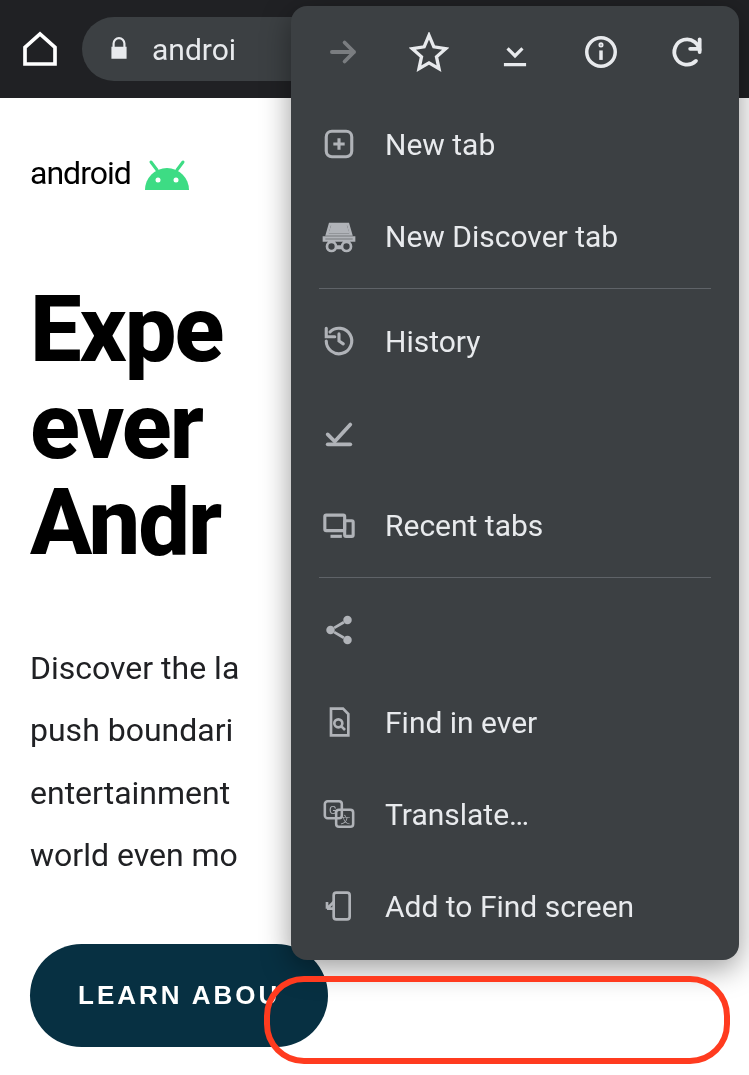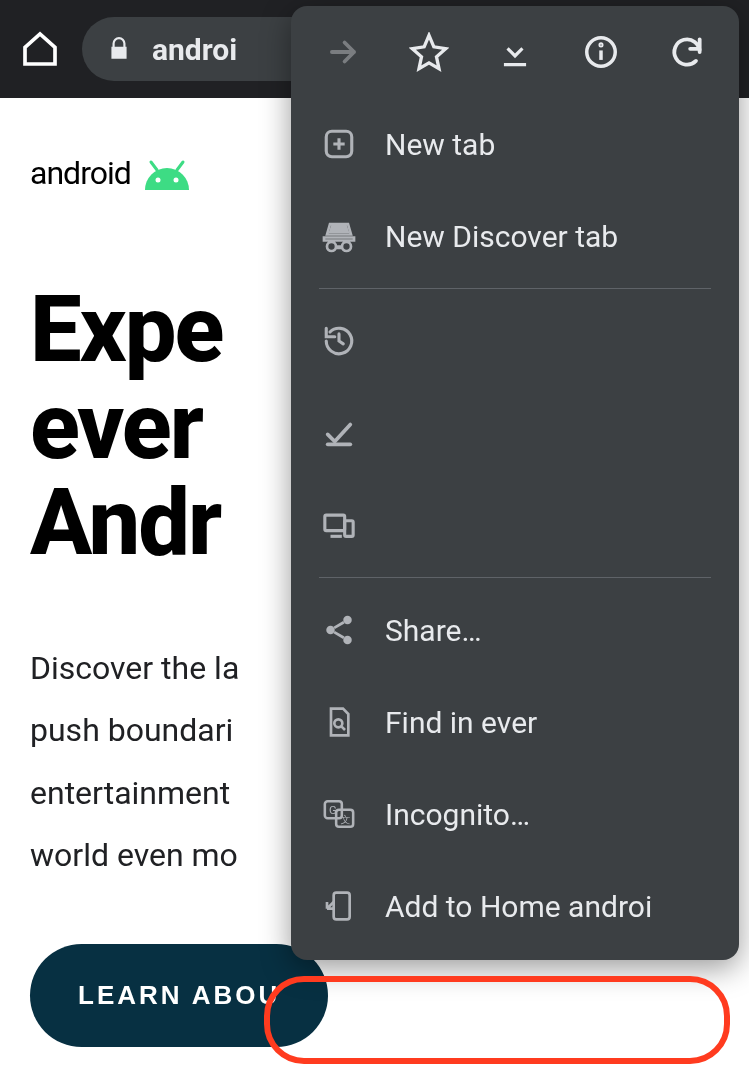--- a/index.html
+++ b/index.html
@@ -31,21 +31,21 @@
     height: 64px;
     flex: 1;
     display: flex;
     align-items: center;
     padding: 0 24px;
     gap: 20px;
     color: #e8eaed;
     font-size: 30px;
   }
   .lock { color: #e8eaed; }
-  .url-text { color: #e8eaed; font-weight: bold; }
+  .url-text { color: #e8eaed; }
   
   .page {
     background: #fff;
     padding: 30px;
     position: relative;
     height: calc(1075px - 98px);
   }
   .android-logo {
     display: flex;
     align-items: center;
@@ -258,54 +258,55 @@
     <div class="menu-divider"></div>
 
     <div class="menu-item">
       <span class="icon">
         <svg width="34" height="34" viewBox="0 0 24 24" fill="none" stroke="currentColor" stroke-width="2.2" stroke-linecap="round">
             <path d="M3 12a9 9 0 102.64-6.36"></path>
             <path d="M3 3v6h6"></path>
             <path d="M12 7v5l3 2"></path>
           </svg>
       </span>
+      <span>History</span>
     </div>
 
     <div class="menu-item">
       <span class="icon">
         <svg width="34" height="34" viewBox="0 0 24 24" fill="none" stroke="currentColor" stroke-width="2.6" stroke-linecap="round" stroke-linejoin="round">
             <path d="M4 13l5 5L20 6"></path>
             <path d="M4 20h16"></path>
           </svg>
       </span>
     </div>
 
 
     <div class="menu-item">
       <span class="icon">
         <svg width="36" height="34" viewBox="0 0 24 24" fill="none" stroke="currentColor" stroke-width="2.2">
             <rect x="2" y="5" width="14" height="11" rx="1"></rect>
             <path d="M6 20h8"></path>
             <rect x="16" y="9" width="6" height="11" rx="1"></rect>
           </svg>
       </span>
+      <span>Recent tabs</span>
     </div>
 
     <div class="menu-divider"></div>
 
     <div class="menu-item">
       <span class="icon">
         <svg width="34" height="34" viewBox="0 0 24 24" fill="currentColor">
             <circle cx="18" cy="5" r="3"></circle>
             <circle cx="6" cy="12" r="3"></circle>
             <circle cx="18" cy="19" r="3"></circle>
             <path d="M8.6 10.5l6.8-4M8.6 13.5l6.8 4" stroke="currentColor" stroke-width="2"></path>
           </svg>
       </span>
-      <span>Share…</span>
     </div>
 
     <div class="menu-item">
       <span class="icon">
         <svg width="32" height="36" viewBox="0 0 24 24" fill="none" stroke="currentColor" stroke-width="2">
             <path d="M6 2h9l4 4v16H6z"></path>
             <circle cx="11.5" cy="13" r="3"></circle>
             <path d="M14 15.5l2.5 2.5"></path>
           </svg>
       </span>
@@ -314,28 +315,28 @@
 
     <div class="menu-item">
       <span class="icon">
         <svg width="34" height="34" viewBox="0 0 24 24" fill="none" stroke="currentColor" stroke-width="1.8">
             <rect x="2" y="3" width="12" height="12" rx="2"></rect>
             <rect x="10" y="9" width="12" height="12" rx="2"></rect>
             <text x="5" y="12" font-size="8" fill="currentColor" stroke="none">G</text>
             <text x="13" y="18" font-size="7" fill="currentColor" stroke="none">文</text>
           </svg>
       </span>
-      <span>Incognito…</span>
+      <span>Translate…</span>
     </div>
 
     <div class="menu-item">
       <span class="icon">
         <svg width="32" height="36" viewBox="0 0 24 24" fill="none" stroke="currentColor" stroke-width="2">
             <rect x="8" y="2" width="12" height="20" rx="2"></rect>
             <path d="M3 14l5-5M3 14V9m0 5h5"></path>
           </svg>
       </span>
-      <span>Add to Home androi</span>
+      <span>Add to Find screen</span>
     </div>
   </div>
 </div>
 
 <div class="highlight-ring"></div>
 
 </body></html>

